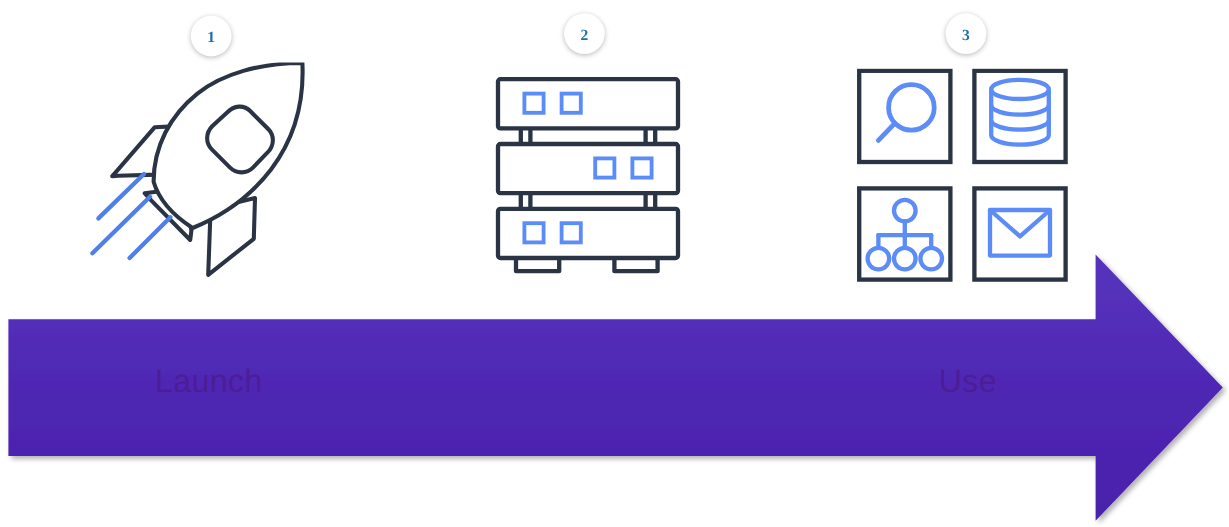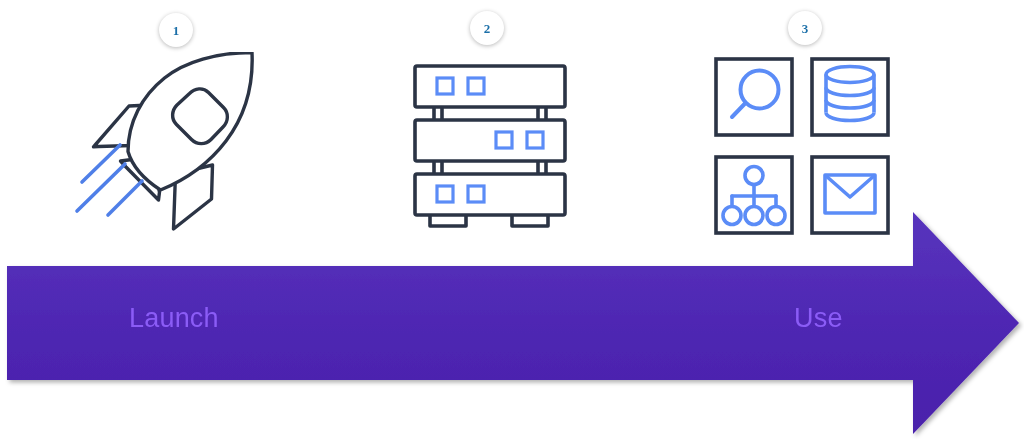--- a/index.html
+++ b/index.html
@@ -54,28 +54,28 @@
     position: absolute;
     left: 0;
     top: 205px;
     width: 1024px;
     height: 234px;
   }
   .arrow-label {
     position: absolute;
     top: 303px;
     font-size: 27px;
-    color: #8b5cf6;
+    color: #4c1d95;
     font-family: "Liberation Sans", sans-serif;
     white-space: nowrap;
     letter-spacing: 0.2px;
   }
   #label-launch  { left: 129px; }
   #label-connect { left: 438px; }
-  #label-use     { left: 782px; margin-left: 12px; }
+  #label-use     { left: 782px; }
 </style>
 </head>
 <body>
 
 <div class="canvas">
 
   <div class="step-badge" id="badge-1">
     <span>1</span>
   </div>
   <div class="step-badge" id="badge-2">

